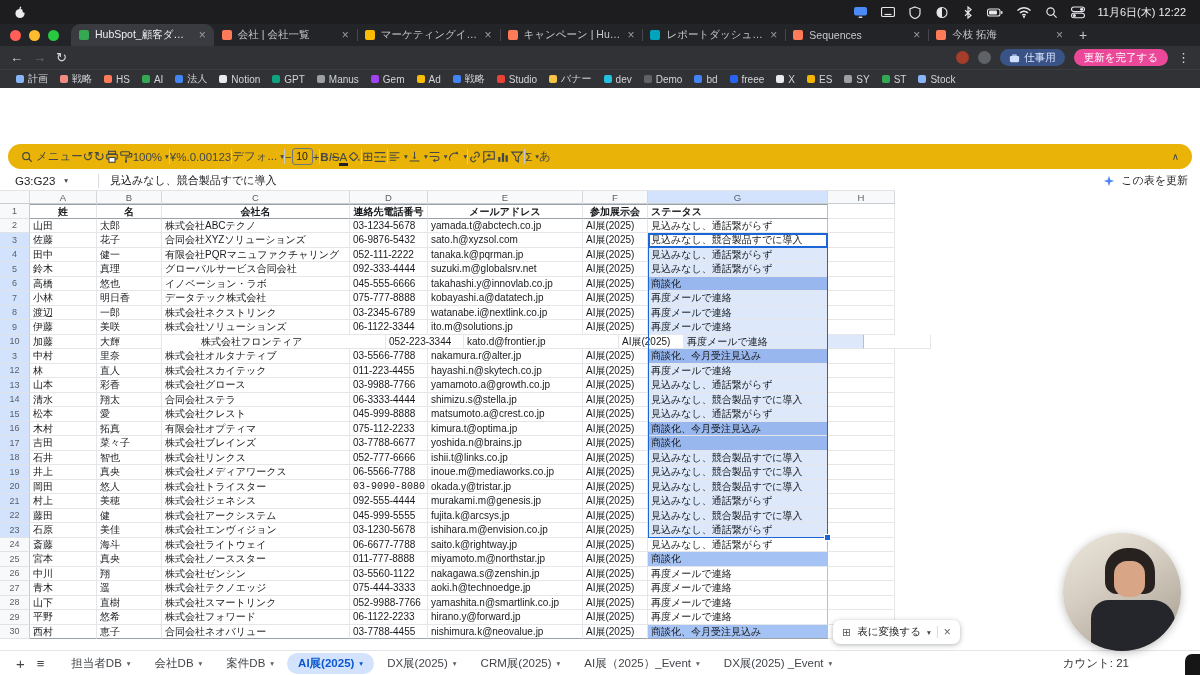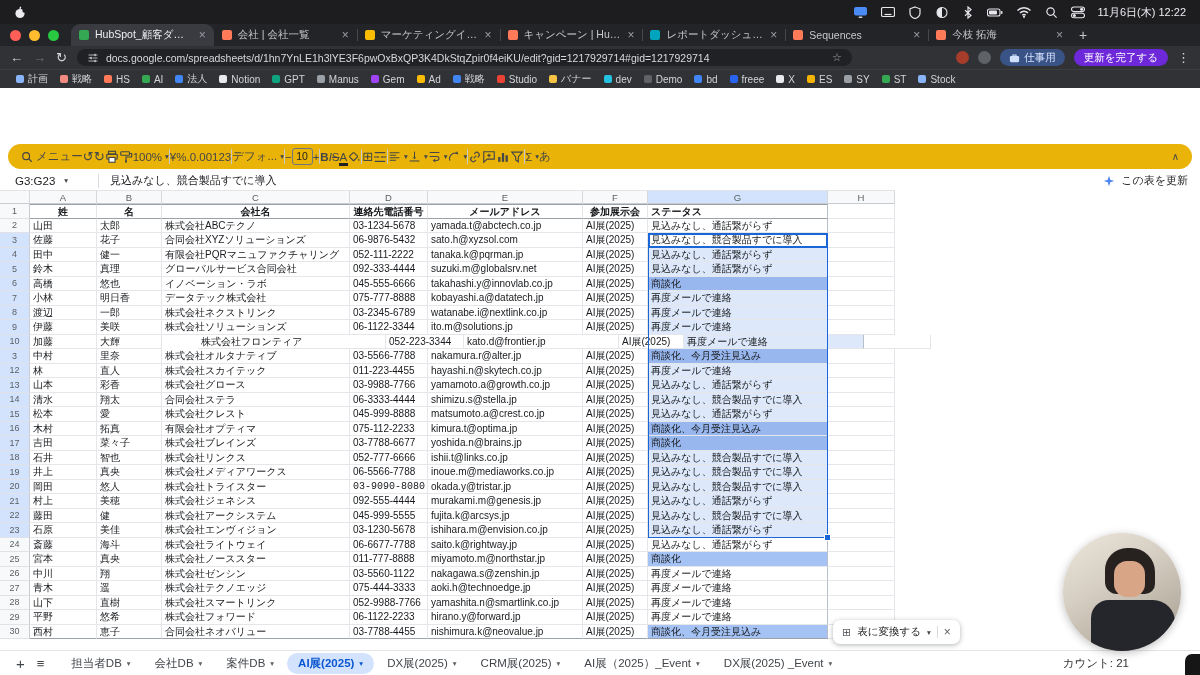--- a/index.html
+++ b/index.html
@@ -29,21 +29,21 @@
 
   
   #urlrow{position:absolute;left:0;top:46px;width:100%;height:23px;background:#313236;display:flex;align-items:center;padding:0 10px;box-sizing:border-box;gap:10px;z-index:10;}
   .navic{color:#d4d5d9;font-size:13px;line-height:1;}
   .navic.dim{color:#6e7074;}
   #urlpill{height:17px;background:#202124;border-radius:9px;display:flex;align-items:center;gap:7px;padding:0 10px;flex:0 1 755px;min-width:0;color:#d7d9dc;font-size:10.5px;}
   #urltext{overflow:hidden;white-space:nowrap;flex:1;min-width:0;}
   #urlright{margin-left:auto;display:flex;align-items:center;gap:9px;}
   .extdot{width:13px;height:13px;border-radius:50%;}
   #workchip{height:17px;border-radius:9px;background:#3a5387;color:#d7e3ff;display:flex;align-items:center;gap:4px;padding:0 9px;font-size:10.5px;white-space:nowrap;}
-  #updbtn{height:17px;border-radius:9px;background:#6d28d9;color:#fff;display:flex;align-items:center;padding:0 10px;font-size:10.5px;white-space:nowrap;}
+  #updbtn{height:17px;border-radius:9px;background:#ec4899;color:#fff;display:flex;align-items:center;padding:0 10px;font-size:10.5px;white-space:nowrap;}
 
   
   #bmrow{position:absolute;left:0;top:69px;width:100%;height:19px;background:#313236;border-top:1px solid #3c3d41;display:flex;align-items:center;padding:0 10px;box-sizing:border-box;overflow:hidden;z-index:10;}
   .bm{display:flex;align-items:center;gap:4px;padding:0 6px;color:#d2d4d8;font-size:10px;white-space:nowrap;flex:0 0 auto;}
   .bmdot{width:8px;height:8px;border-radius:2px;flex:0 0 auto;}
 
   
   #gshead{position:absolute;left:0;top:88px;width:100%;height:55px;background:#fff;}
   #gslogo{position:absolute;left:15px;top:98px;width:27px;height:36px;background:#1ea362;border-radius:3px;}
   #gslogo .lg{position:absolute;left:5px;top:9px;width:17px;height:19px;background:#fff;border-radius:1px;}
@@ -222,30 +222,20 @@
           <span class="tabx">×</span>
         </div>
       </div>
     <div id="newtab">+</div>
   </div>
 
   <div id="urlrow">
     <span class="navic">←</span>
     <span class="navic dim">→</span>
     <span class="navic">↻</span>
-    <div id="urlpill">
-      <svg width="12" height="12" viewBox="0 0 16 16">
-          <path d="M2 4h8M13 4h1M2 8h2M8 8h6M2 12h8M13 12h1" stroke="#aeb1b6" stroke-width="1.4"></path>
-          <circle cx="11" cy="4" r="1.8" fill="#aeb1b6"></circle>
-          <circle cx="5.5" cy="8" r="1.8" fill="#aeb1b6"></circle>
-          <circle cx="11" cy="12" r="1.8" fill="#aeb1b6"></circle>
-        </svg>
-      <span id="urltext">docs.google.com/spreadsheets/d/1hn7YnLE1h3lYE3F6pwOxBxQP3K4DkStqZpir0f4eiKU/edit?gid=1217929714#gid=1217929714</span>
-      <span style="color:#9aa0a6;font-size:11px">☆</span>
-    </div>
     <div id="urlright">
       <span class="extdot" style="background:#a63d2a"></span>
       <span class="extdot" style="background:#5f6368"></span>
       <div id="workchip">
         <svg width="11" height="10" viewBox="0 0 14 13">
             <rect x="1" y="4" width="12" height="8" rx="1.5" fill="#cfe0ff"></rect>
             <path d="M5 4V2.5h4V4" stroke="#cfe0ff" stroke-width="1.4" fill="none"></path>
           </svg>
         <span>仕事用</span>
       </div>

